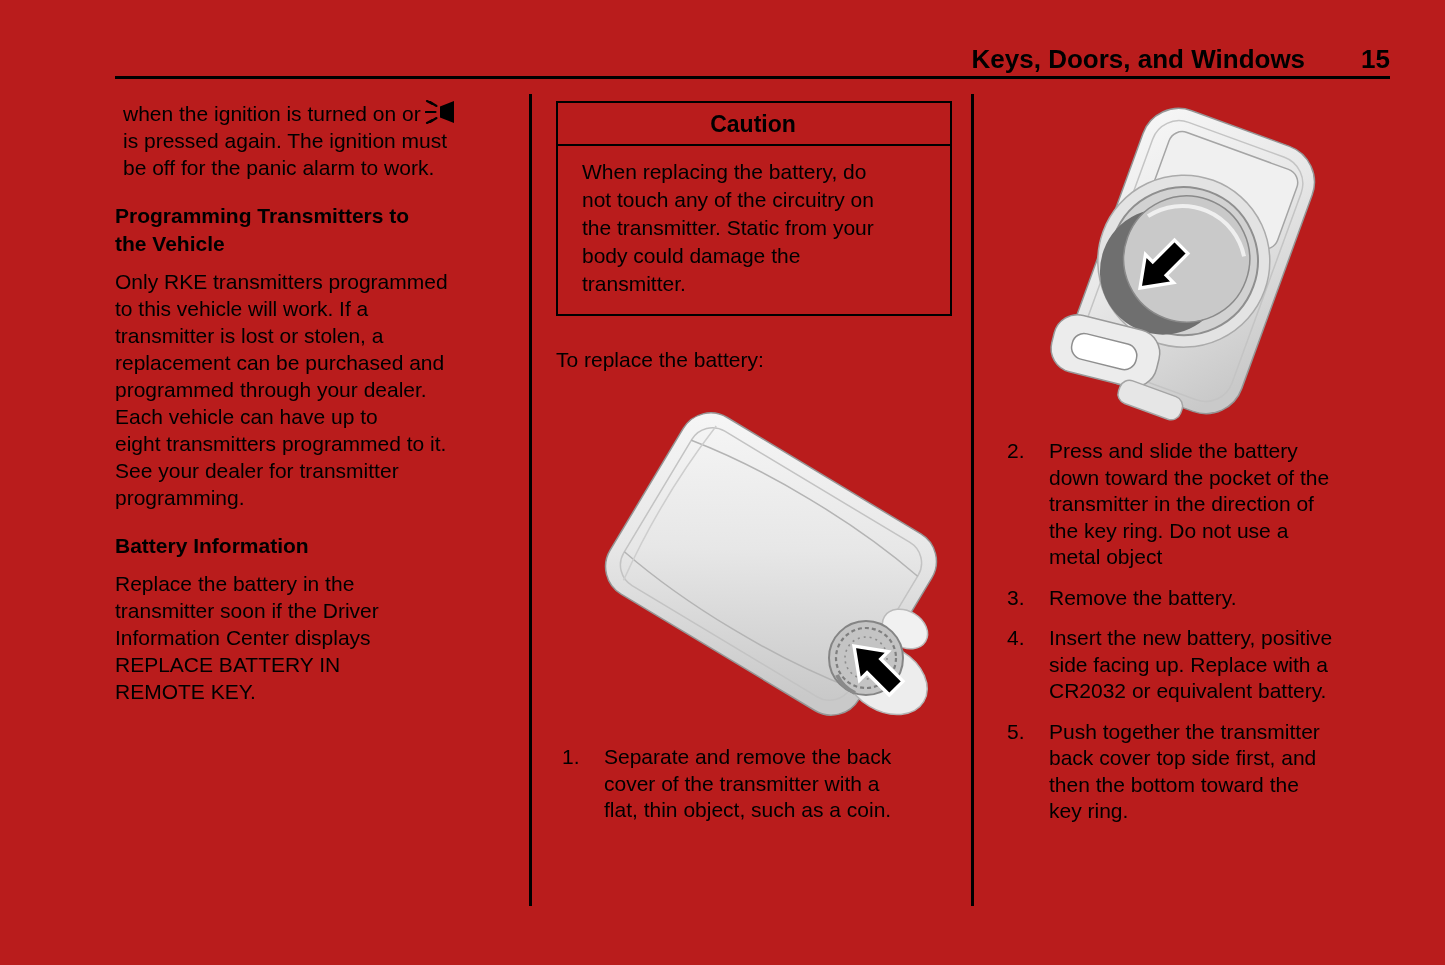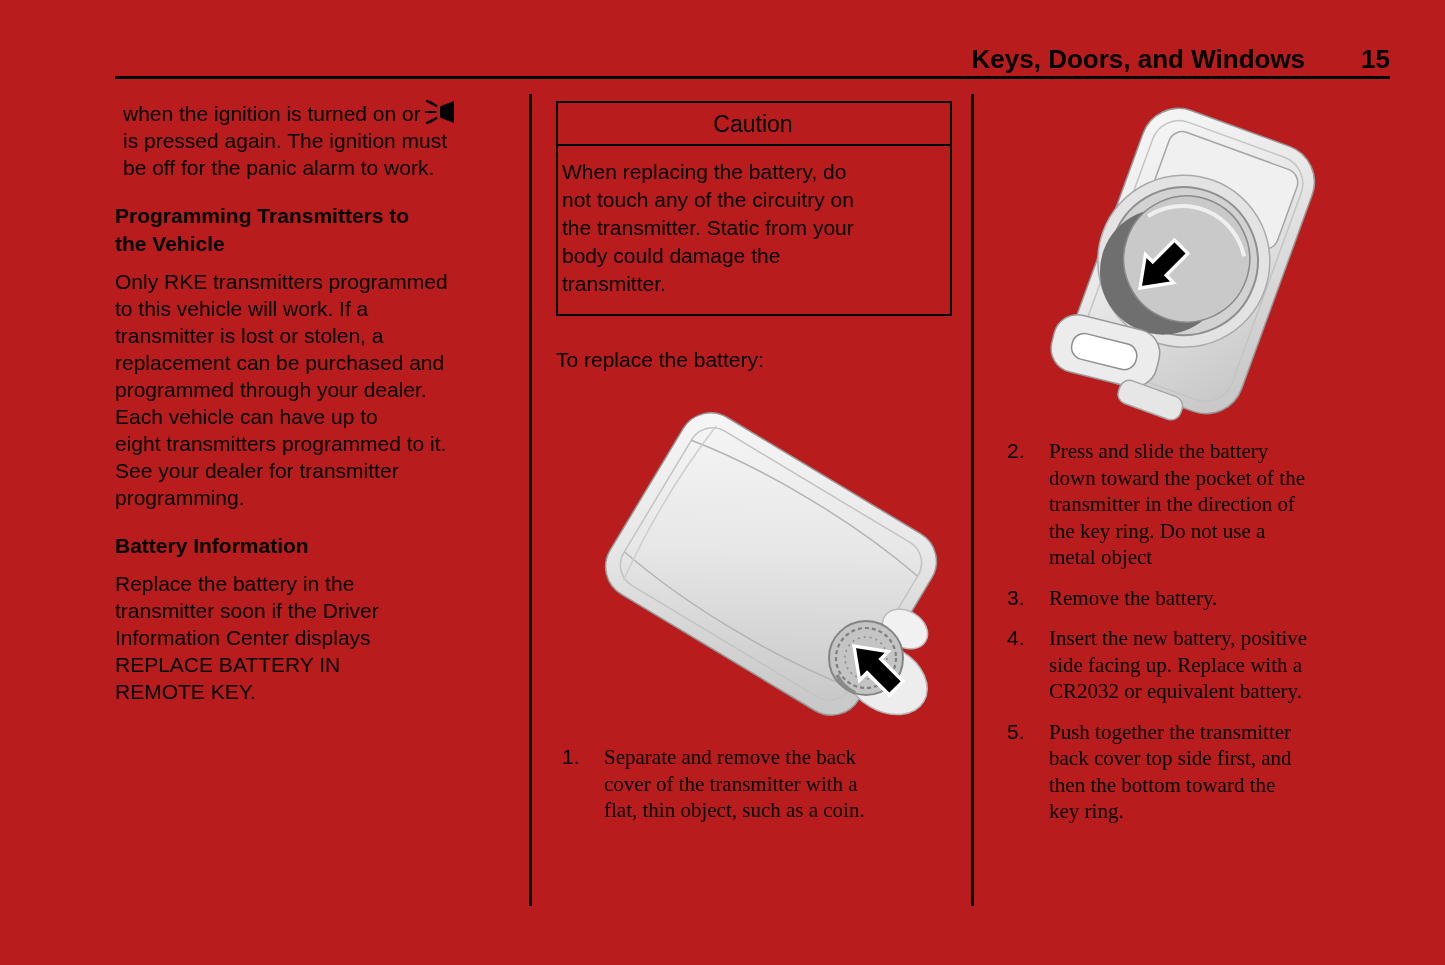--- a/index.html
+++ b/index.html
@@ -24,36 +24,36 @@
   .preline { white-space:pre-line; }
 
   h2.section-heading { font-size:21px; line-height:28px; margin:21px 0 10px 0; font-weight:bold; }
   p.body-text { margin:8px 0 0 0; }
   .intro p { margin:8px; }
   .intro .after-icon { display:block; }
   .horn-svg { vertical-align:-3px; margin-left:4px; }
 
   
   .caution-box { border:2.5px solid #000; margin-top:9px; }
-  .caution-title { text-align:center; font-weight:normal; font-size:23px; line-height:28px;
+  .caution-title { text-align:center; font-weight:bold; font-size:23px; line-height:28px;
                    padding:7px 2px 6px 0; border-bottom:2.5px solid #000; }
-  .caution-body { padding:12px 22px 16px 4px; font-size:21px; line-height:28px;border-radius:30px; }
+  .caution-body { padding:12px 22px 16px 24px; font-size:21px; line-height:28px;border-radius:30px; }
 
   .lead-in { margin-top:30px; }
 
   .figure { position:relative; }
   .figure-mid { margin-top:16px; height:334px; }
   .figure-right { height:336px; }
 
   .steps { margin-top:16px; }
   .col-right .steps { margin-top:10px; }
   .step-row { display:flex; align-items:flex-start; margin:0 0 14px 0; line-height:26.5px; }
   .col-mid .step-row { padding-left:6px; }
   .step-num { flex:none; width:42px; }
-  .step-text { flex:1;font-family:Liberation Serif, serif; }
+  .step-text { flex:1; }
 </style>
 </head>
 <body>
 
 <div class="page">
 
   <div class="header-line">
     <span>Keys, Doors, and Windows</span><span class="page-number">15</span>
   </div>
   <div class="header-rule"></div>

